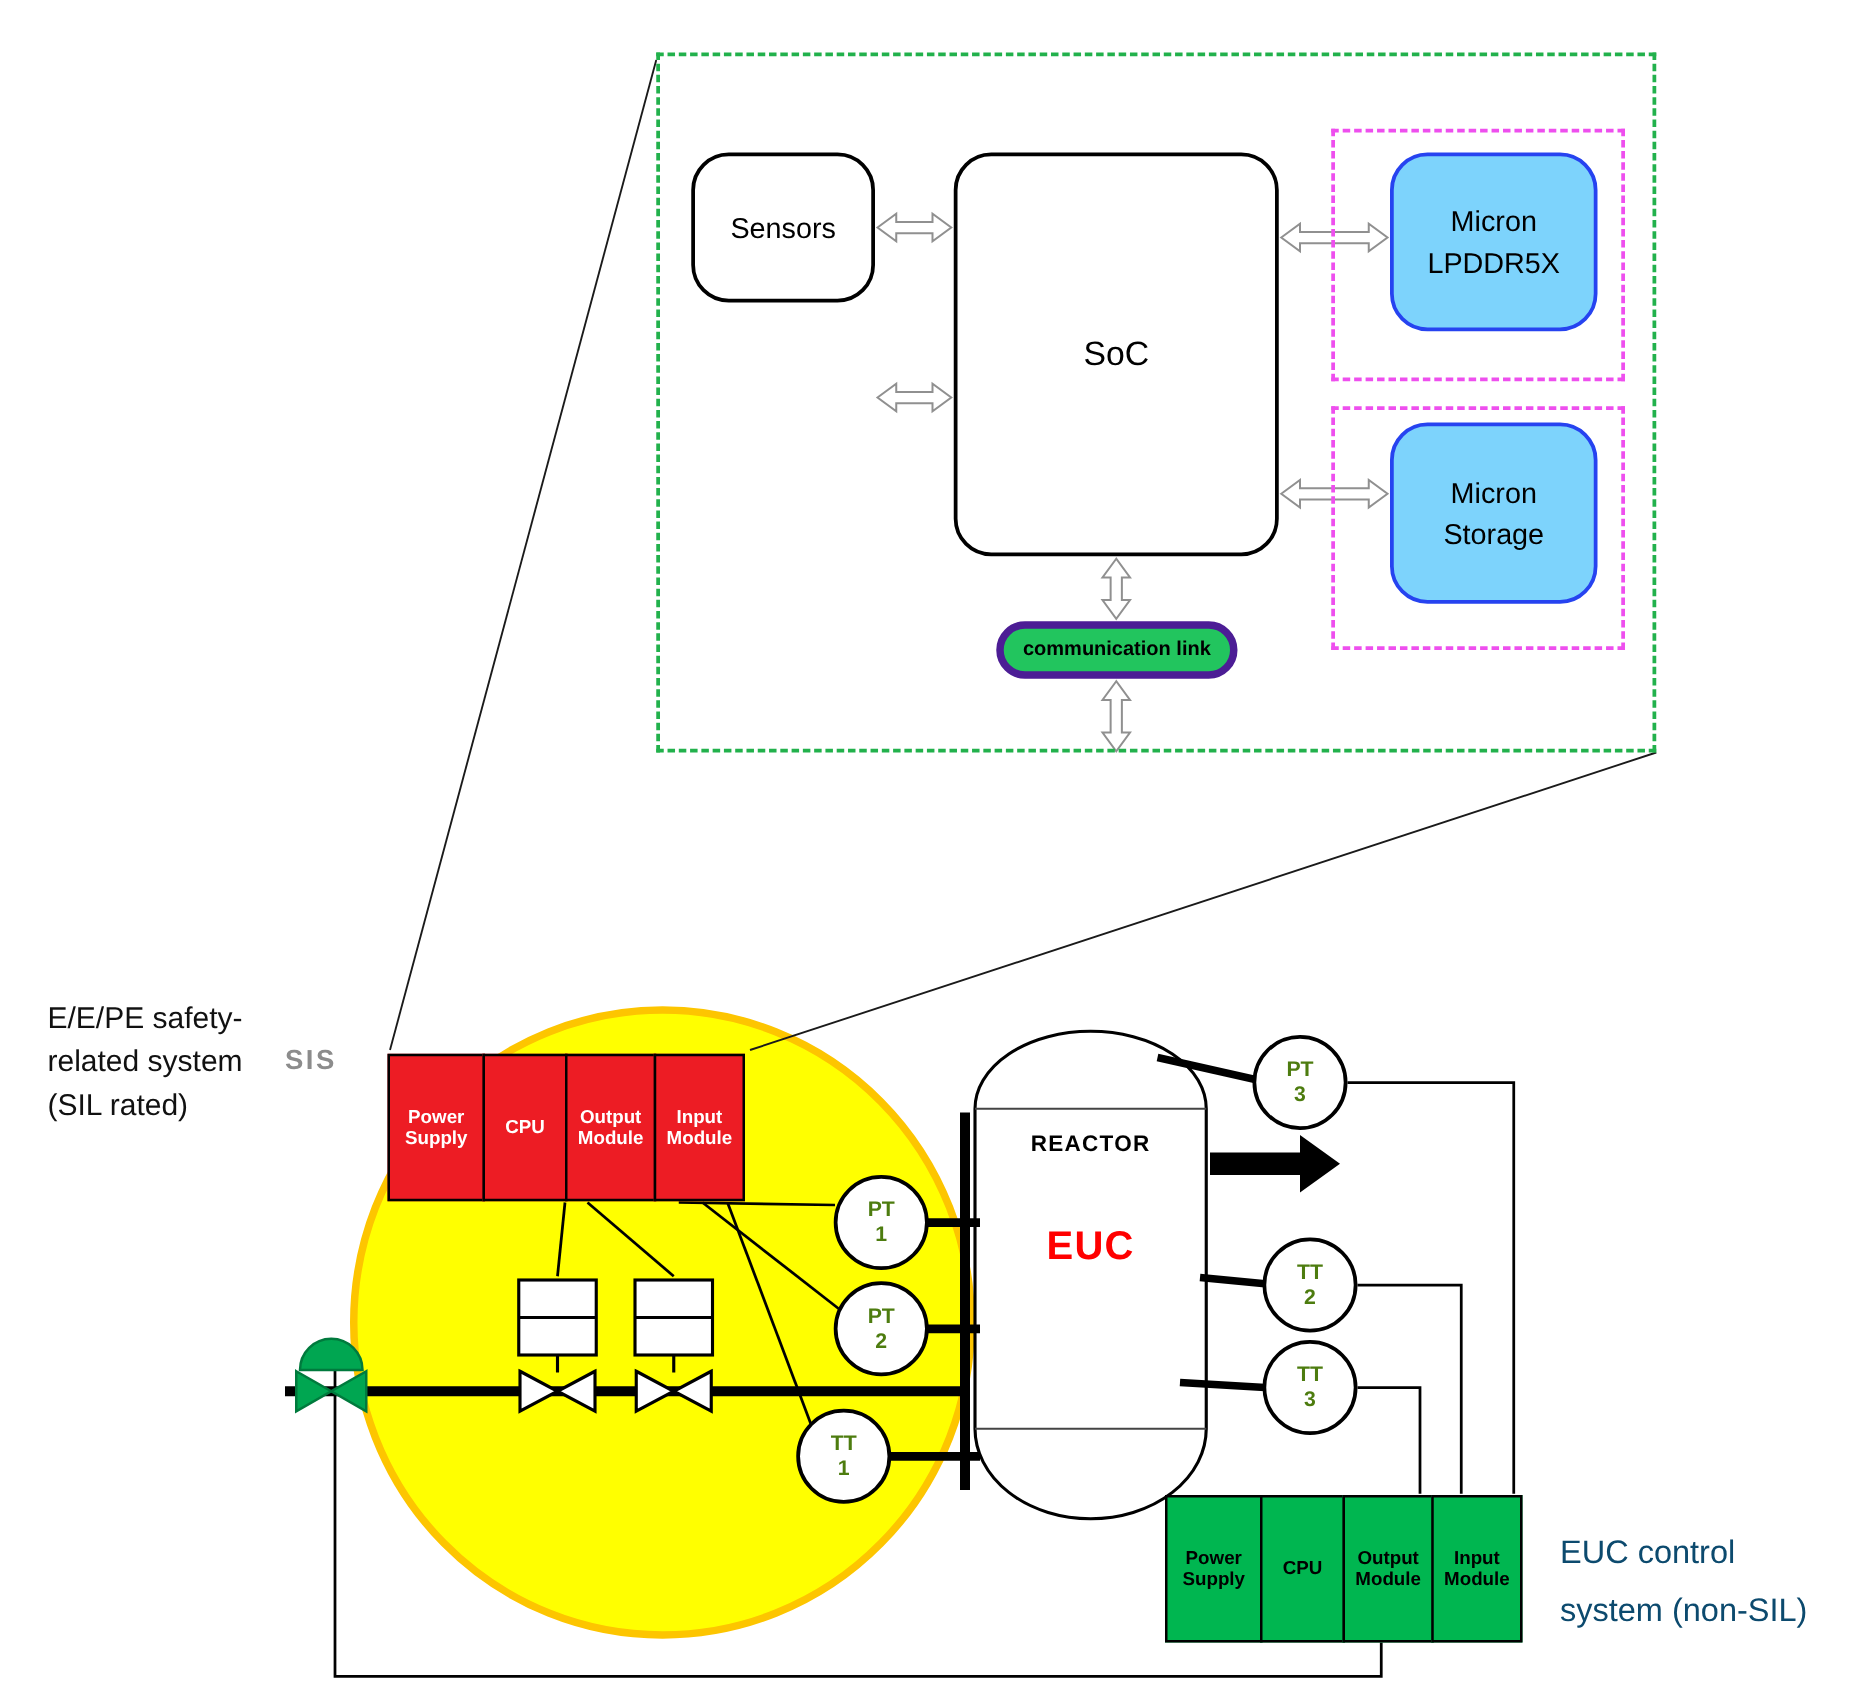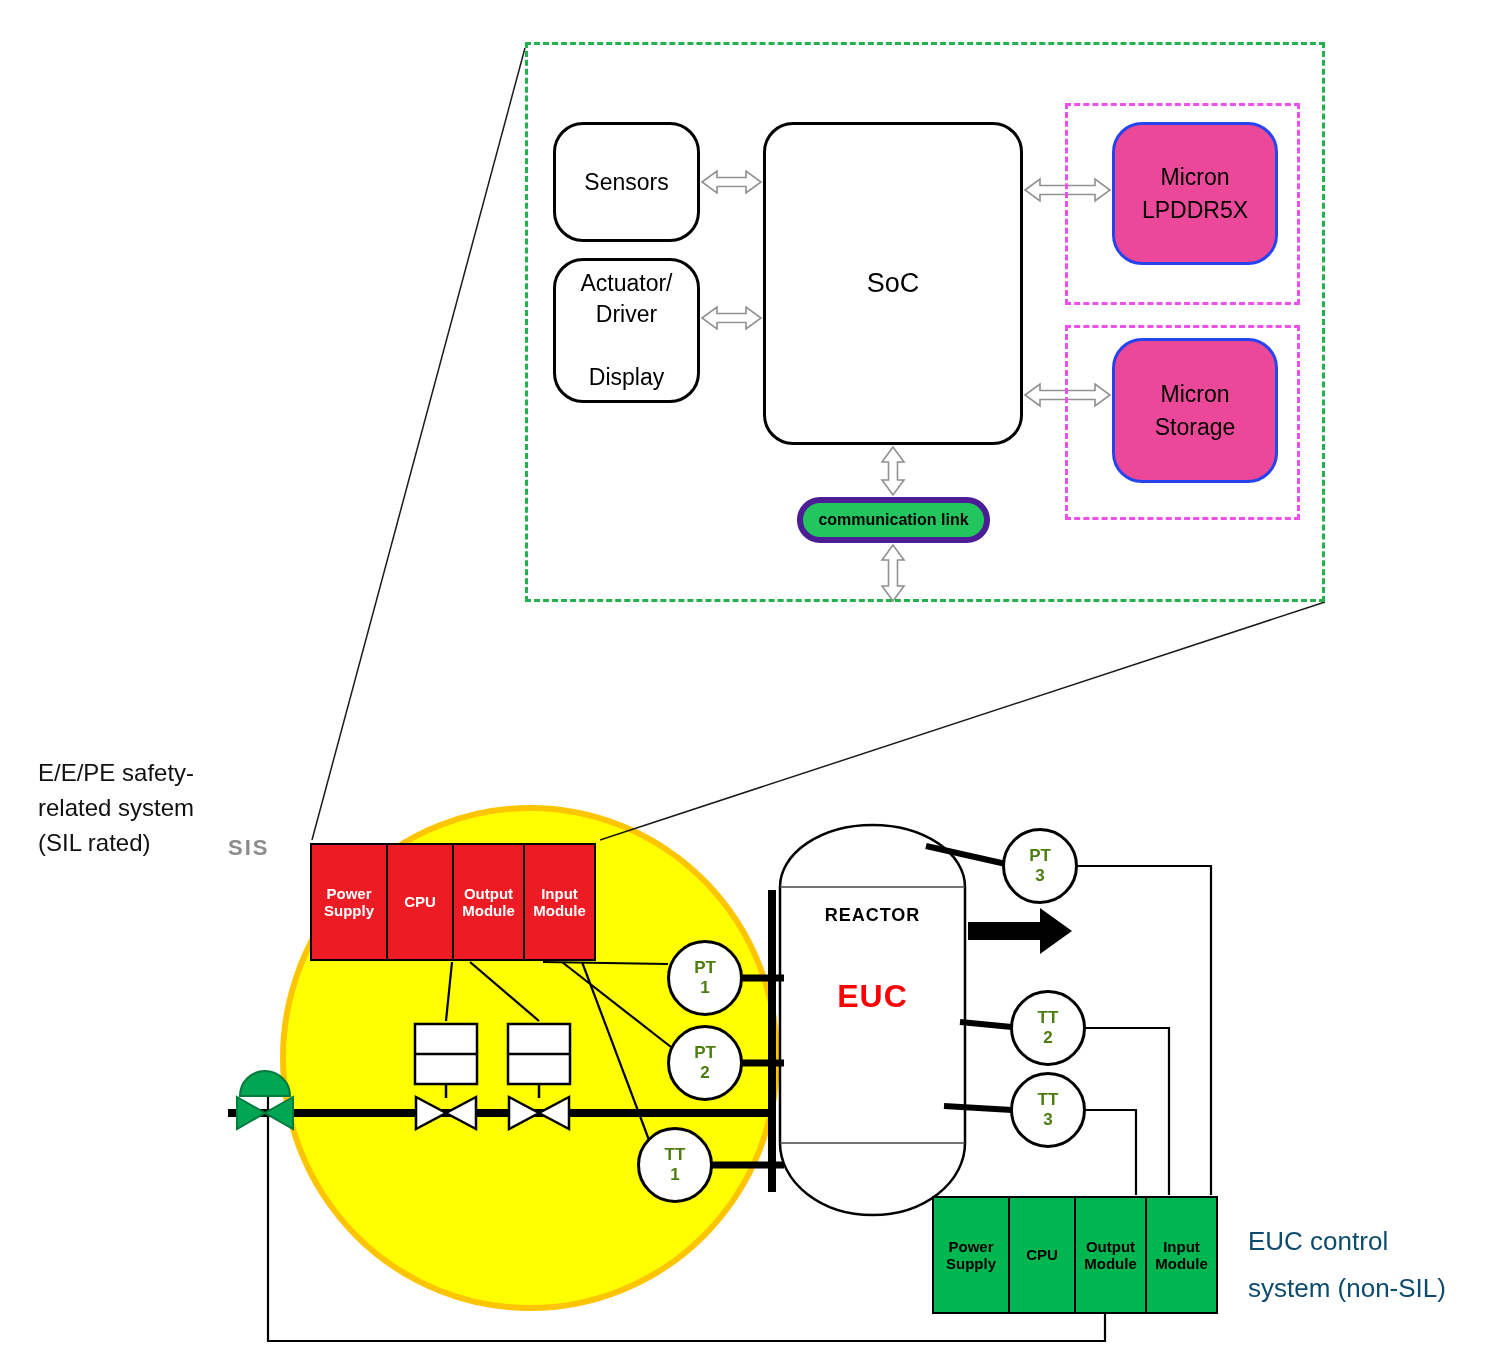--- a/index.html
+++ b/index.html
@@ -12,27 +12,27 @@
   
   .green-dash{left:525px;top:42px;width:800px;height:560px;border:3px dashed #22b14c;box-sizing:border-box;}
   .diagram-title{left:537px;top:10px;font-size:25px;font-weight:bold;color:#22b14c;word-spacing:6px;}
   .blackbox{border:3px solid #000;box-sizing:border-box;background:#fff;font-size:23px;color:#000;}
   .sensors{left:553px;top:122px;width:147px;height:120px;}
   .actuator{left:553px;top:258px;width:147px;height:145px;line-height:1.35;}
   .soc{left:763px;top:122px;width:260px;height:323px;font-size:27px;}
   .mag-dash{border:3px dashed #ee4fee;box-sizing:border-box;}
   .mag1{left:1065px;top:103px;width:235px;height:202px;}
   .mag2{left:1065px;top:325px;width:235px;height:195px;}
-  .bluebox{border:3px solid #2643f0;box-sizing:border-box;background:#ec4899;font-size:23px;color:#000;line-height:1.4;}
+  .bluebox{border:3px solid #2643f0;box-sizing:border-box;background:#7dd3fc;font-size:23px;color:#000;line-height:1.4;}
   .blue1{left:1112px;top:122px;width:166px;height:143px;}
   .blue2{left:1112px;top:338px;width:166px;height:145px;}
   .commlink{left:797px;top:497px;width:193px;height:46px;border:6px solid #4c1d95;box-sizing:border-box;background:#22c55e;font-size:16px;font-weight:600;color:#000;}
 
   
-  .safety-label{left:38px;top:756px;font-size:24px;color:#111;line-height:1.45;}
+  .safety-label{left:38px;top:798px;font-size:24px;color:#111;line-height:1.45;}
   .sis-label{left:228px;top:835px;font-size:22px;font-weight:bold;color:#8c8c8c;letter-spacing:2px;}
   .euc-control-label{left:1248px;top:1218px;font-size:26px;color:#0c4a6e;line-height:1.8;}
   .modblock{display:flex;box-sizing:border-box;}
   .sis-block{left:310px;top:843px;width:290px;height:118px;}
   .euc-block{left:932px;top:1196px;width:290px;height:118px;}
   .mod{box-sizing:border-box;border:2px solid #000;display:flex;align-items:center;justify-content:center;text-align:center;font-size:15px;font-weight:bold;line-height:1.15;padding:2px;}
   .mod+.mod{border-left-width:2px;margin-left:-2px;}
   .mod.red{background:#ed1c24;color:#fff;}
   .mod.green{background:#00b650;color:#000;}
   .w1{width:78px;}.w2{width:68px;}.w3{width:73px;}.w4{width:73px;}
@@ -114,24 +114,20 @@
       <polygon points="1025,190 1040,179 1040,185.5 1095,185.5 1095,179 1110,190 1095,201 1095,194.5 1040,194.5 1040,201"></polygon>
       <polygon points="1025,395 1040,384 1040,390.5 1095,390.5 1095,384 1110,395 1095,406 1095,399.5 1040,399.5 1040,406"></polygon>
       <polygon points="893,447 882,462 888.5,462 888.5,480 882,480 893,495 904,480 897.5,480 897.5,462 904,462"></polygon>
       <polygon points="893,545 882,560 888.5,560 888.5,586 882,586 893,601 904,586 897.5,586 897.5,560 904,560"></polygon>
     </g>
   </svg>
 
   <div class="abs green-dash"></div>
 
   <div class="abs blackbox cc sensors">Sensors</div>
-  <div class="abs blackbox cc pre actuator">Actuator/
-Driver
-
-Display</div>
   <div class="abs blackbox cc soc">SoC</div>
 
   <div class="abs mag-dash mag1"></div>
   <div class="abs bluebox cc pre blue1">Micron
 LPDDR5X</div>
 
   <div class="abs mag-dash mag2"></div>
   <div class="abs bluebox cc pre blue2">Micron
 Storage</div>
 

